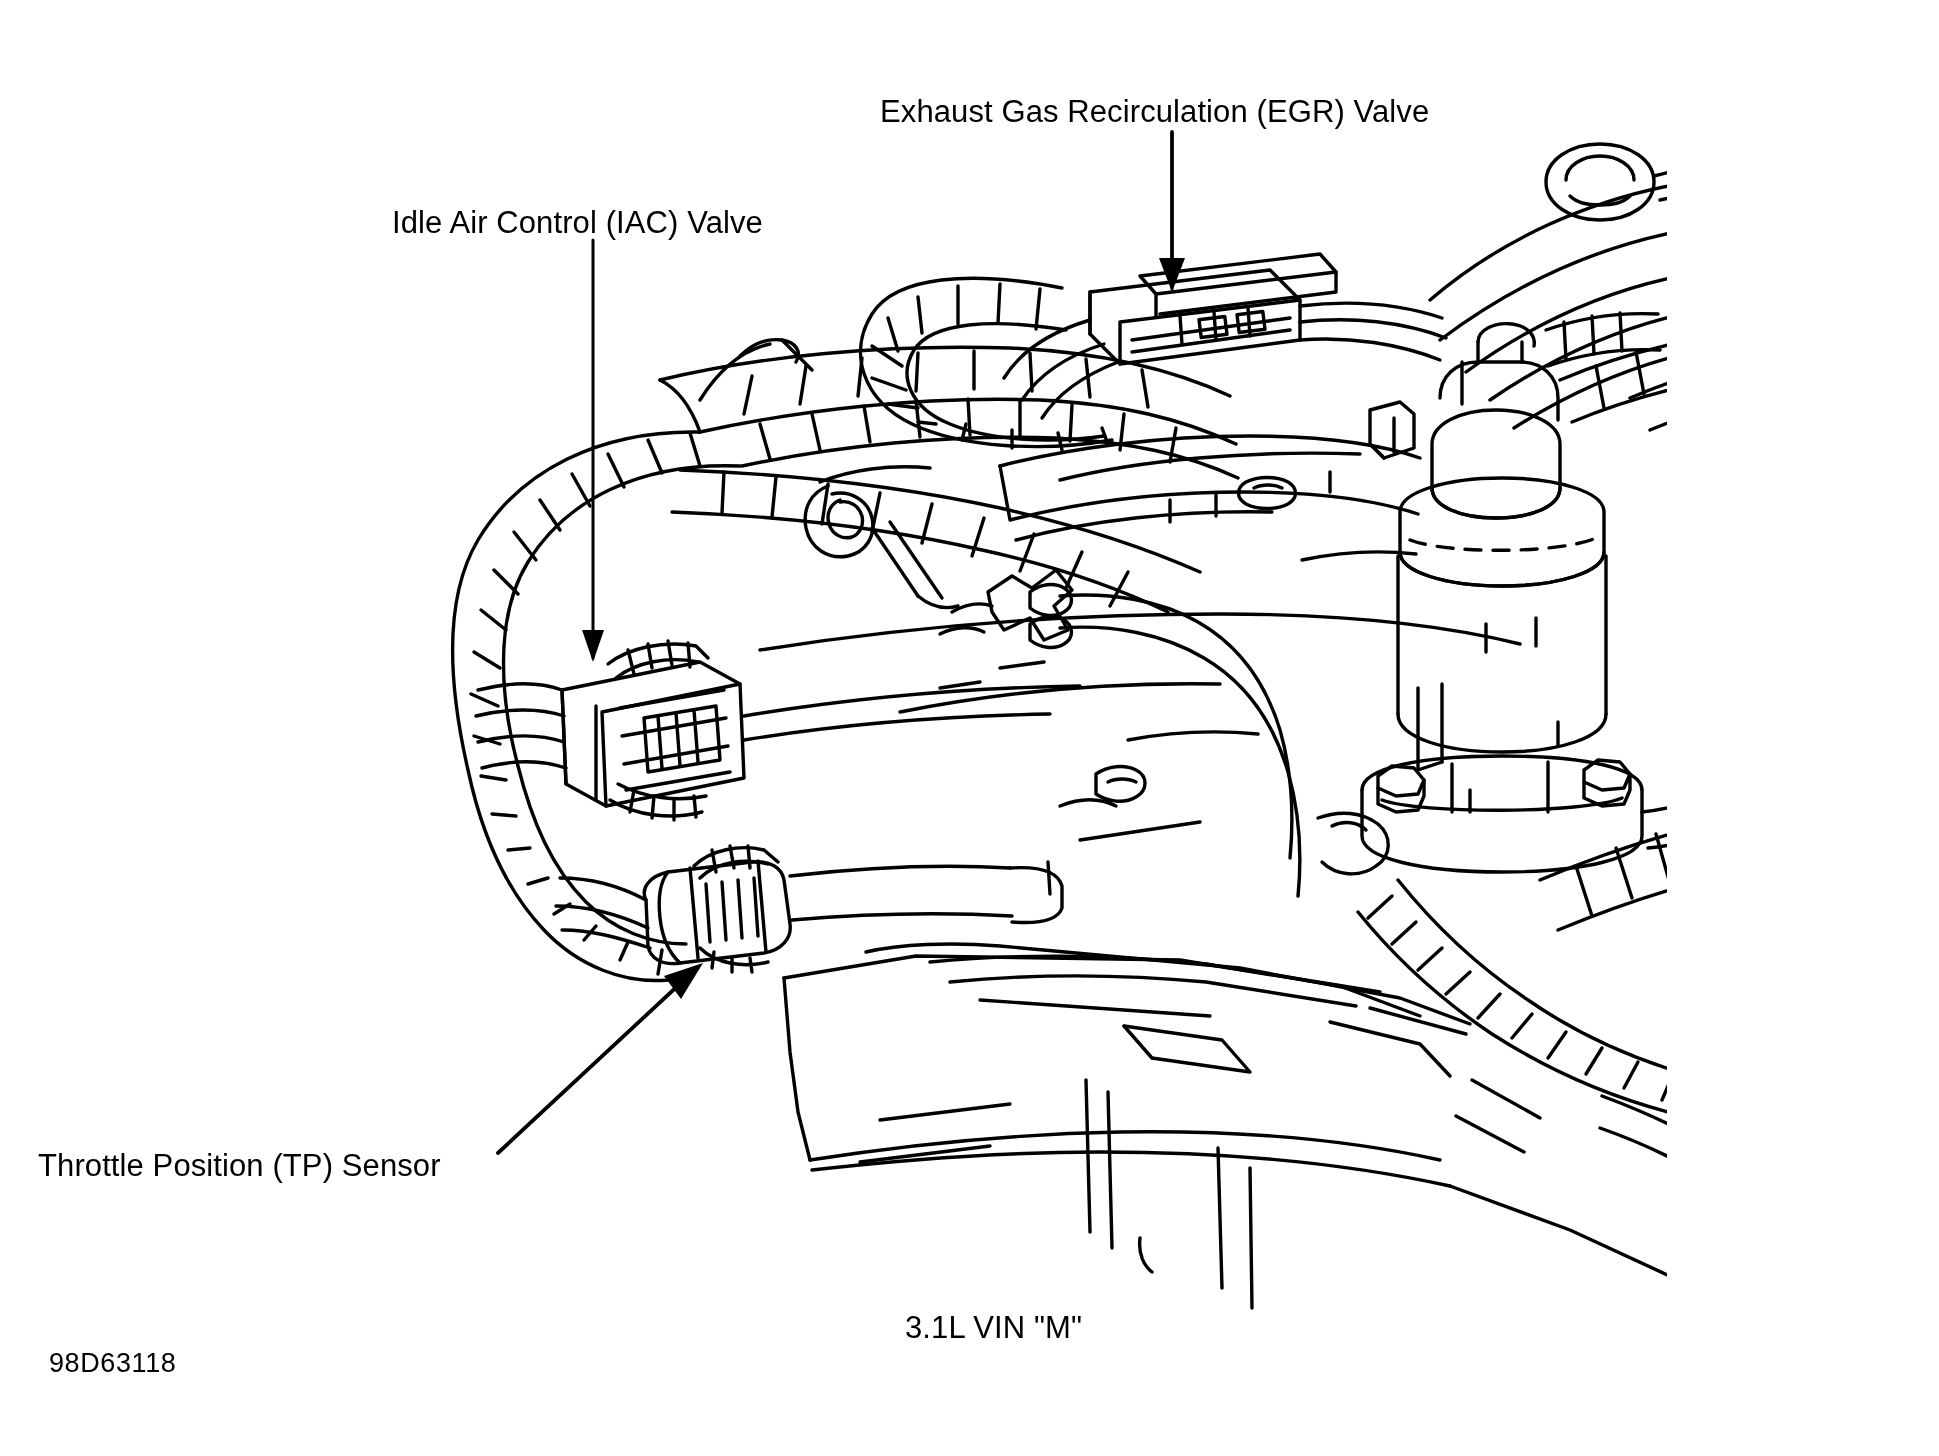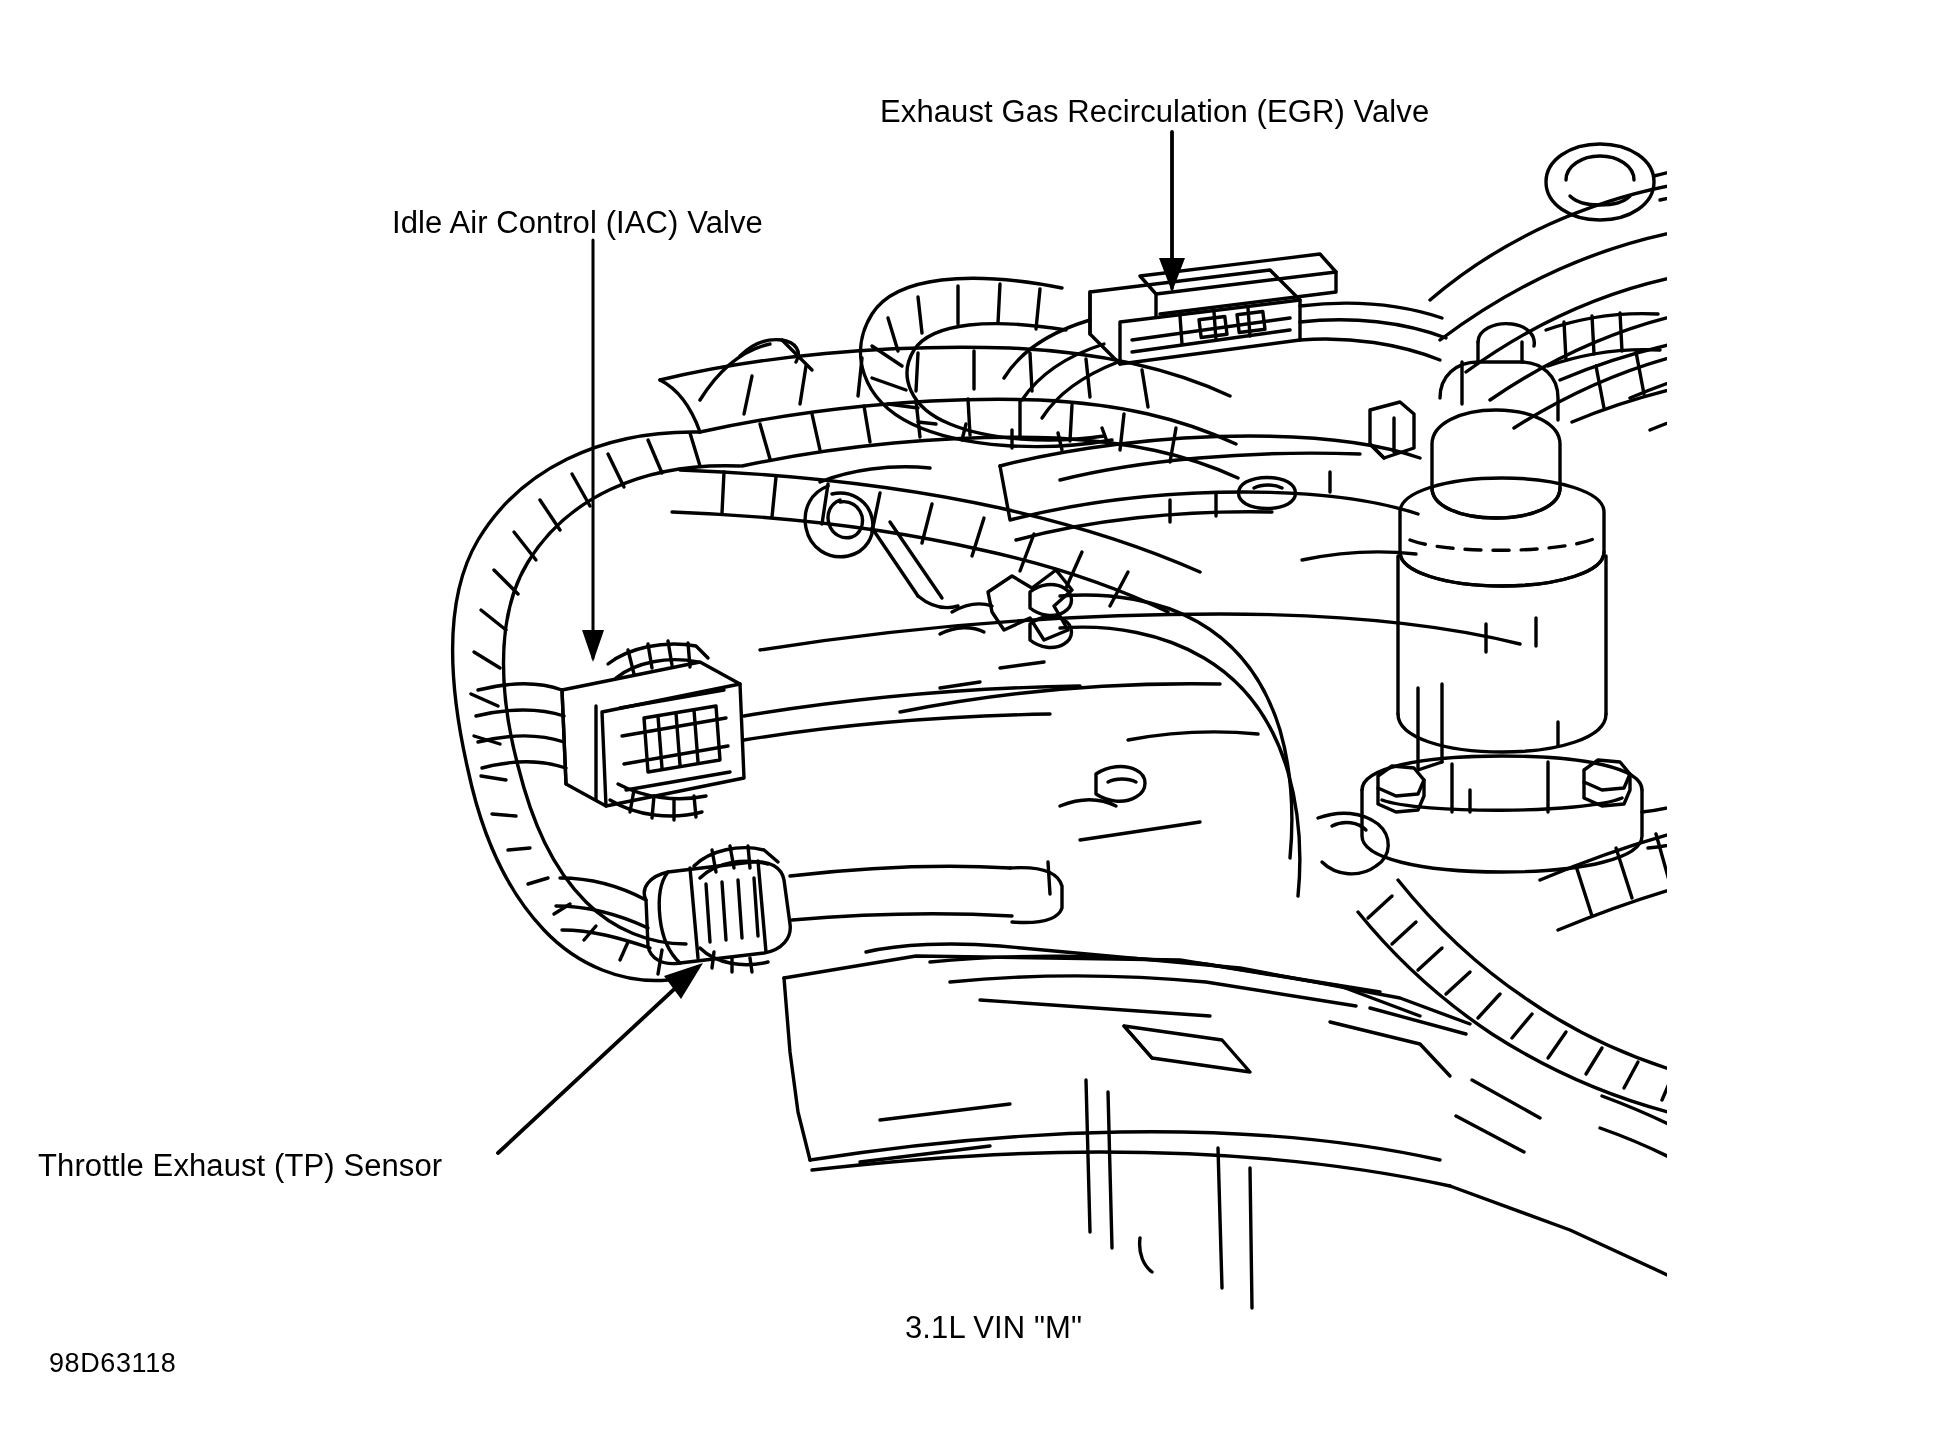--- a/index.html
+++ b/index.html
@@ -505,19 +505,19 @@
         </g>
       </g>
 
     </g>
   </svg>
 
   <div class="callout-label" id="label-egr">Exhaust Gas Recirculation (EGR) Valve</div>
 
   <div class="callout-label" id="label-iac">Idle Air Control (IAC) Valve</div>
 
-  <div class="callout-label" id="label-tp">Throttle Exhaust (TP) Sensor</div>
+  <div class="callout-label" id="label-tp">Throttle Position (TP) Sensor</div>
 
   <div class="callout-label" id="caption">3.1L VIN "M"</div>
 
   <div class="callout-label" id="figure-id">98D63118</div>
 
 </div>
 
 </body></html>

